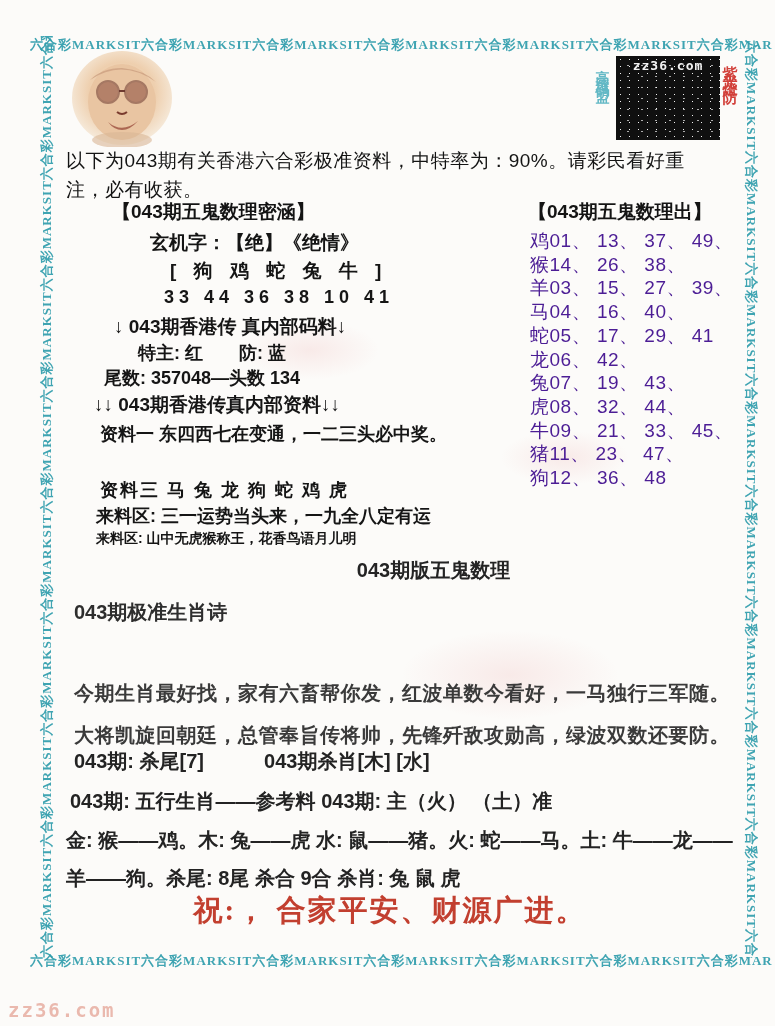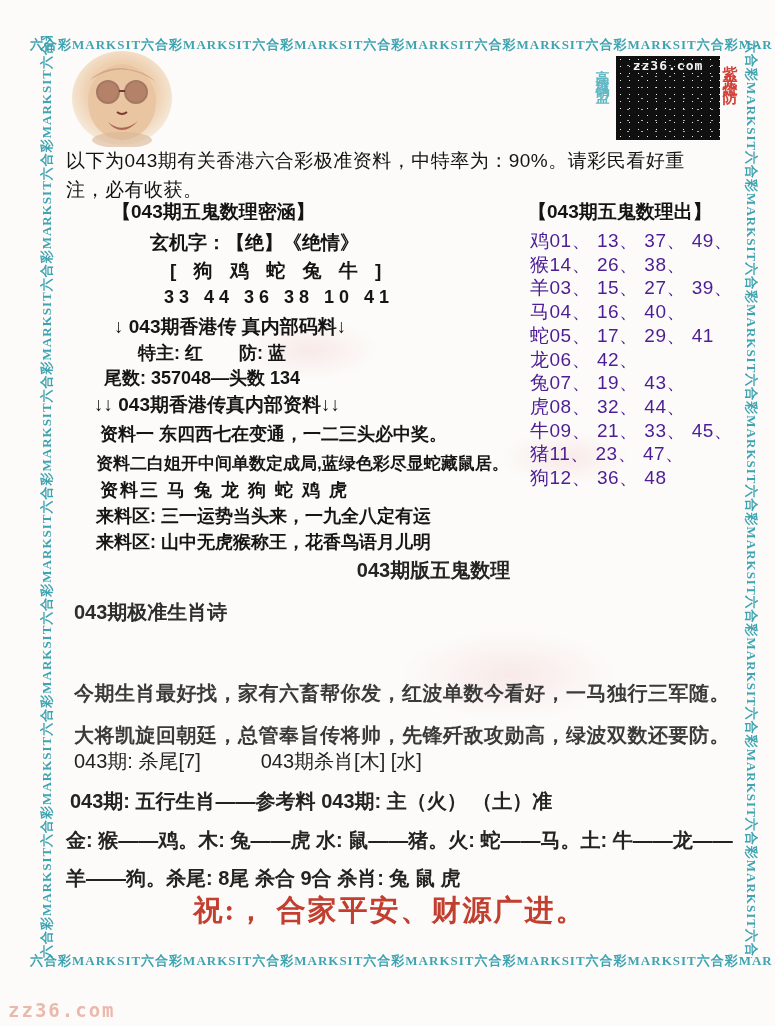--- a/index.html
+++ b/index.html
@@ -62,36 +62,36 @@
   .l-bracket{left:170px; top:258px; font-size:19px; letter-spacing:6px;}
   .l-numbers{left:164px; top:287px; font-size:18px; letter-spacing:5px;}
   .l-hkcode{left:94px;  top:314px; font-size:19px;margin-left:20px;}
   .l-special{left:138px; top:341px; font-size:18px;}
   .l-tail{left:104px; top:366px; font-size:18px;}
   .l-hkinfo{left:94px; top:392px; font-size:19px;}
   .l-info1{left:100px; top:422px; font-size:18px;}
   .l-info2{left:96px;  top:452px; font-size:17px;}
   .l-info3{left:100px; top:478px; font-size:18px; letter-spacing:2px;}
   .l-mat1{left:96px; top:504px; font-size:18px;}
-  .l-mat2{left:96px; top:530px; font-size:18px;}
+  .l-mat2{left:96px; top:530px; font-size:14px;}
 
   .zodiac-list{position:absolute; left:530px; top:229px; width:210px;}
   .zodiac-row{
     font-size:19px; font-weight:400; line-height:23.7px;
     letter-spacing:.5px; color:#4c1d95; white-space:nowrap;
   }
 
   .version-title{position:absolute; left:0; top:557px; width:775px;
     text-align:center; font-size:20px; font-weight:600; color:#242424;margin-left:46px;}
   .poem-title{position:absolute; left:74px; top:599px; font-size:20px; font-weight:600; color:#2e2e2e;}
   .poem{position:absolute; left:74px; font-size:20px; font-weight:600;
     color:#3a3a3a; letter-spacing:.5px; white-space:nowrap;margin-top:40px;}
   .poem1{top:640px;} .poem2{top:682px;}
 
-  .kill-line{position:absolute; left:74px; top:748px; font-size:20px; font-weight:400; color:#232323; white-space:nowrap;}
+  .kill-line{position:absolute; left:74px; top:748px; font-size:20px; font-weight:700; color:#232323; white-space:nowrap;}
   .fe-header{position:absolute; left:70px; top:788px; font-size:20px; font-weight:600; color:#232323; white-space:nowrap;}
   .fe-line1{position:absolute; left:66px; top:827px; font-size:20px; font-weight:600; color:#232323; white-space:nowrap;}
   .fe-line2{position:absolute; left:66px; top:865px; font-size:20px; font-weight:600; color:#232323; white-space:nowrap;}
 
   .blessing{
     position:absolute; left:110px; top:891px; width:560px; text-align:center;
     font-family:"Liberation Serif", serif; font-size:29px; font-weight:600;
     color:#c23f2f; letter-spacing:2px; white-space:nowrap;
   }
   .footer-watermark{
@@ -153,21 +153,20 @@
   <div class="sec-head sec-head-right">【043期五鬼数理出】</div>
 
   <div class="line l-mystery">玄机字：【绝】《绝情》</div>
   <div class="line l-bracket">[ 狗 鸡 蛇 兔 牛 ]</div>
   <div class="line l-numbers">33 44 36 38 10 41</div>
   <div class="line l-hkcode">↓ 043期香港传 真内部码料↓</div>
   <div class="line l-special">特主: 红　　防: 蓝</div>
   <div class="line l-tail">尾数: 357048—头数 134</div>
   <div class="line l-hkinfo">↓↓ 043期香港传真内部资料↓↓</div>
   <div class="line l-info1">资料一  东四西七在变通，一二三头必中奖。</div>
-  <div class="line l-info2">资料二白姐开中间单数定成局,蓝绿色彩尽显蛇藏鼠居。</div>
   <div class="line l-info3">资料三  马 兔 龙 狗 蛇 鸡 虎</div>
   <div class="line l-mat1">来料区: 三一运势当头来，一九全八定有运</div>
   <div class="line l-mat2">来料区: 山中无虎猴称王，花香鸟语月儿明</div>
 
   <div class="zodiac-list">
       <div class="zodiac-row">鸡01、 13、 37、 49、</div>
       <div class="zodiac-row">猴14、 26、 38、</div>
       <div class="zodiac-row">羊03、 15、 27、 39、</div>
       <div class="zodiac-row">马04、 16、 40、</div>
       <div class="zodiac-row">蛇05、 17、 29、 41</div>

